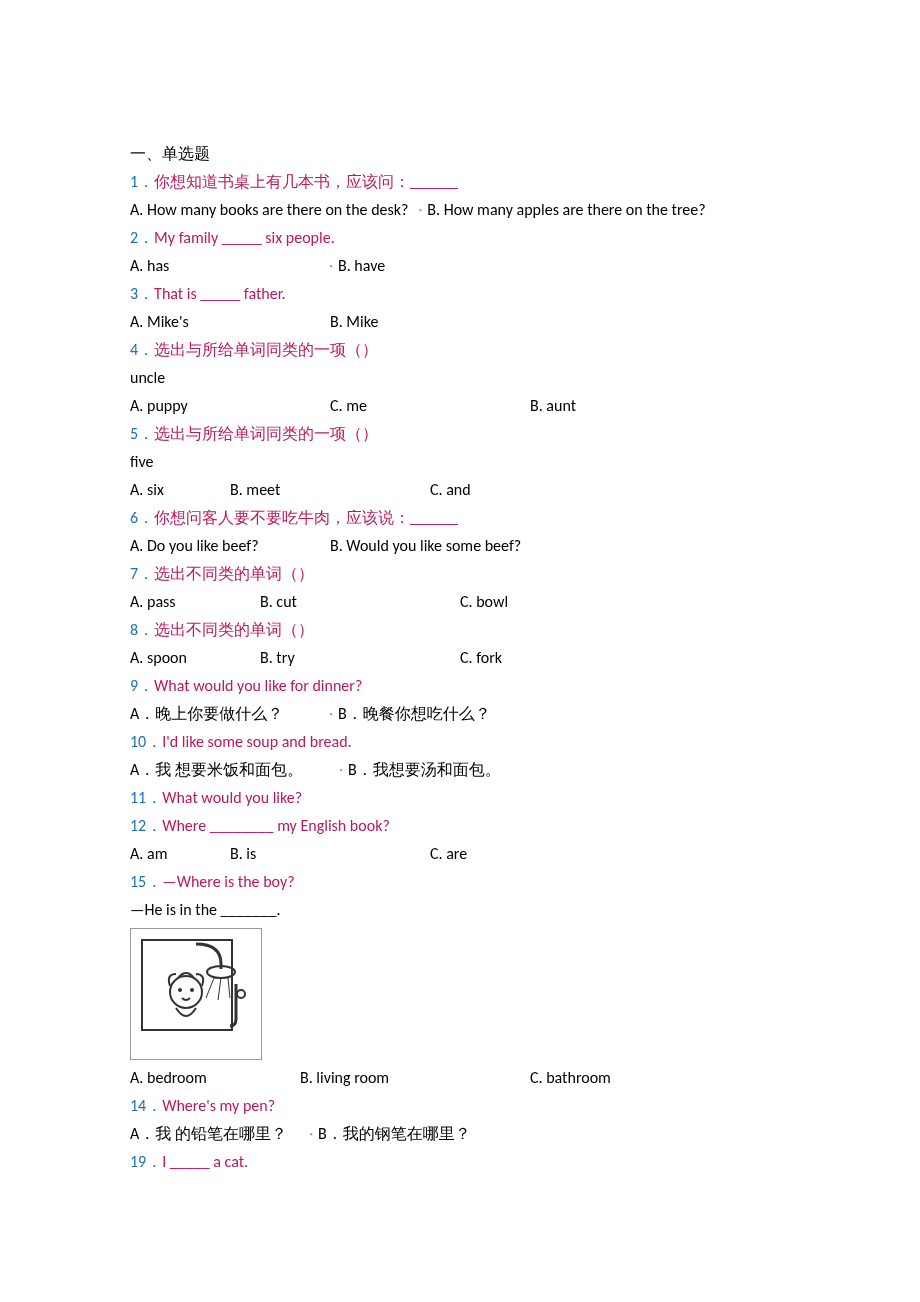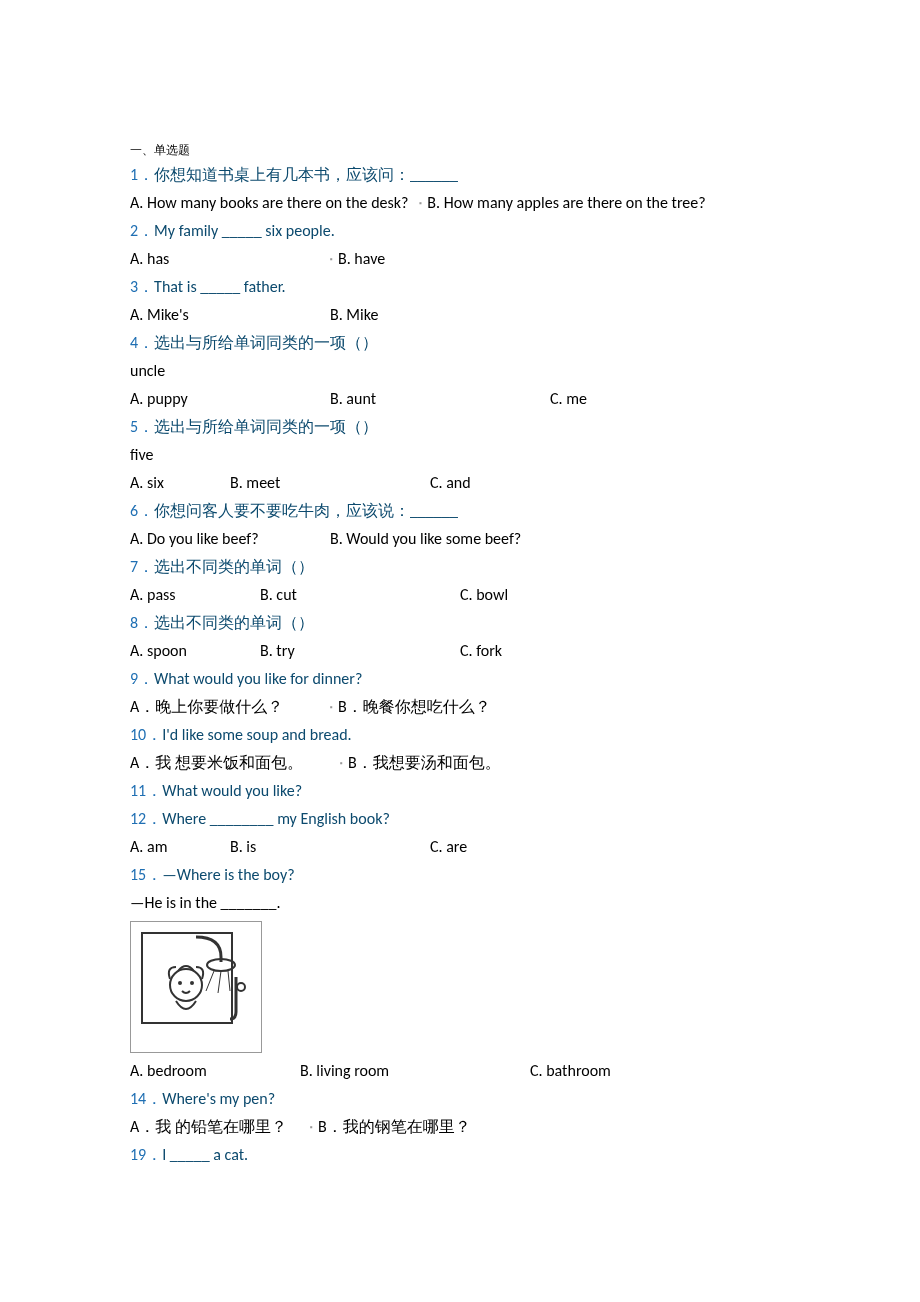--- a/index.html
+++ b/index.html
@@ -11,27 +11,27 @@
     color: #000;
     line-height: 1.75;
   }
   .page {
     width: 920px;
     padding: 140px 130px 100px 130px;
     box-sizing: border-box;
   }
   .section-title {
     font-family: "SimSun", "Microsoft YaHei", serif;
-    font-size: 12px;
+    font-size: 16px;
   }
   .qnum {
     color: #1f6fb3;
   }
   .qtext {
-    color: #0c4a6e;
+    color: #be185d;
   }
   .line {
     margin: 0;
     padding: 0;
   }
   .opts-row {
     display: flex;
   }
   .opts-row .opt {
     flex: none;
@@ -87,22 +87,22 @@
     <span class="opt opt-a">A. Mike's</span>
     <span class="opt opt-b">B. Mike</span>
   </div>
 
   <div class="line">
     <span class="qnum">4．</span><span class="qtext">选出与所给单词同类的一项（）</span>
   </div>
   <div class="line">uncle</div>
   <div class="line opts-row">
     <span class="opt opt-a">A. puppy</span>
+    <span class="opt opt-c">C. me</span>
     <span class="opt opt-b">B. aunt</span>
-    <span class="opt opt-c">C. me</span>
   </div>
 
   <div class="line">
     <span class="qnum">5．</span><span class="qtext">选出与所给单词同类的一项（）</span>
   </div>
   <div class="line">five</div>
   <div class="line opts-row">
     <span class="opt" style="width:100px">A. six</span>
     <span class="opt" style="width:200px">B. meet</span>
     <span class="opt" style="width:120px">C. and</span>

